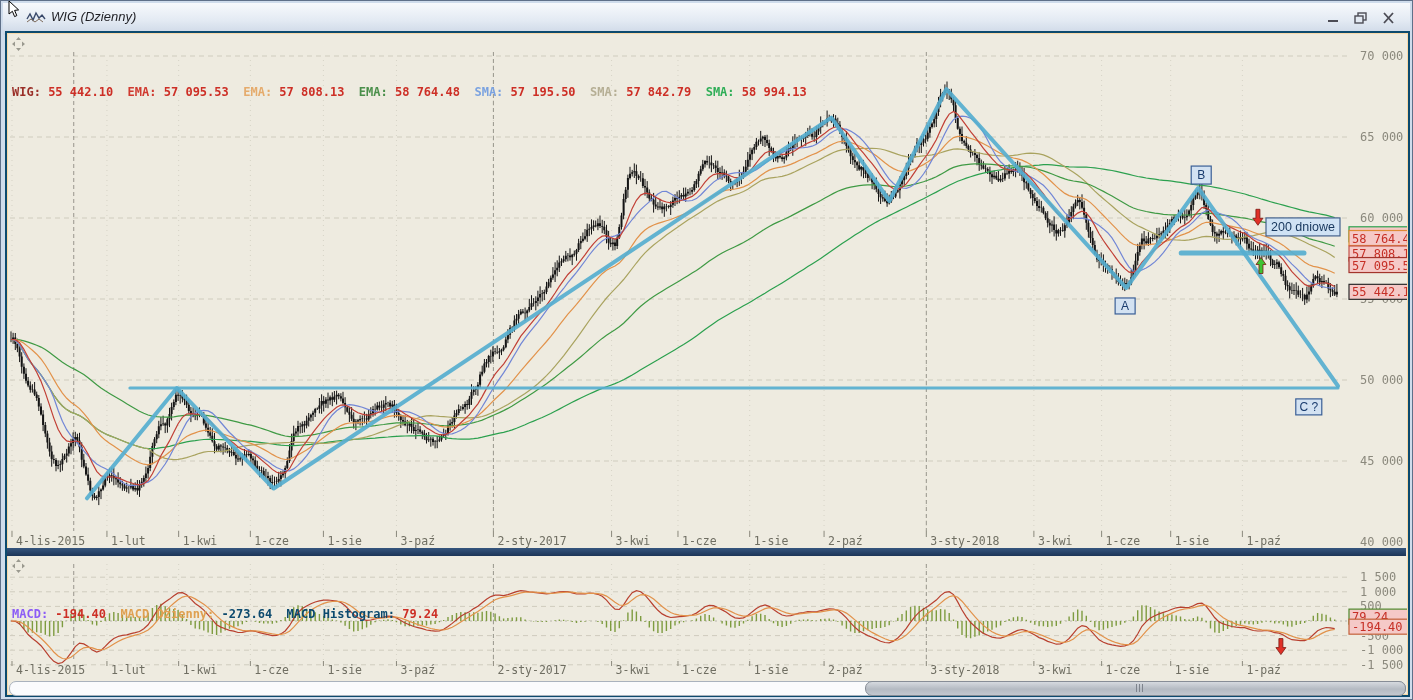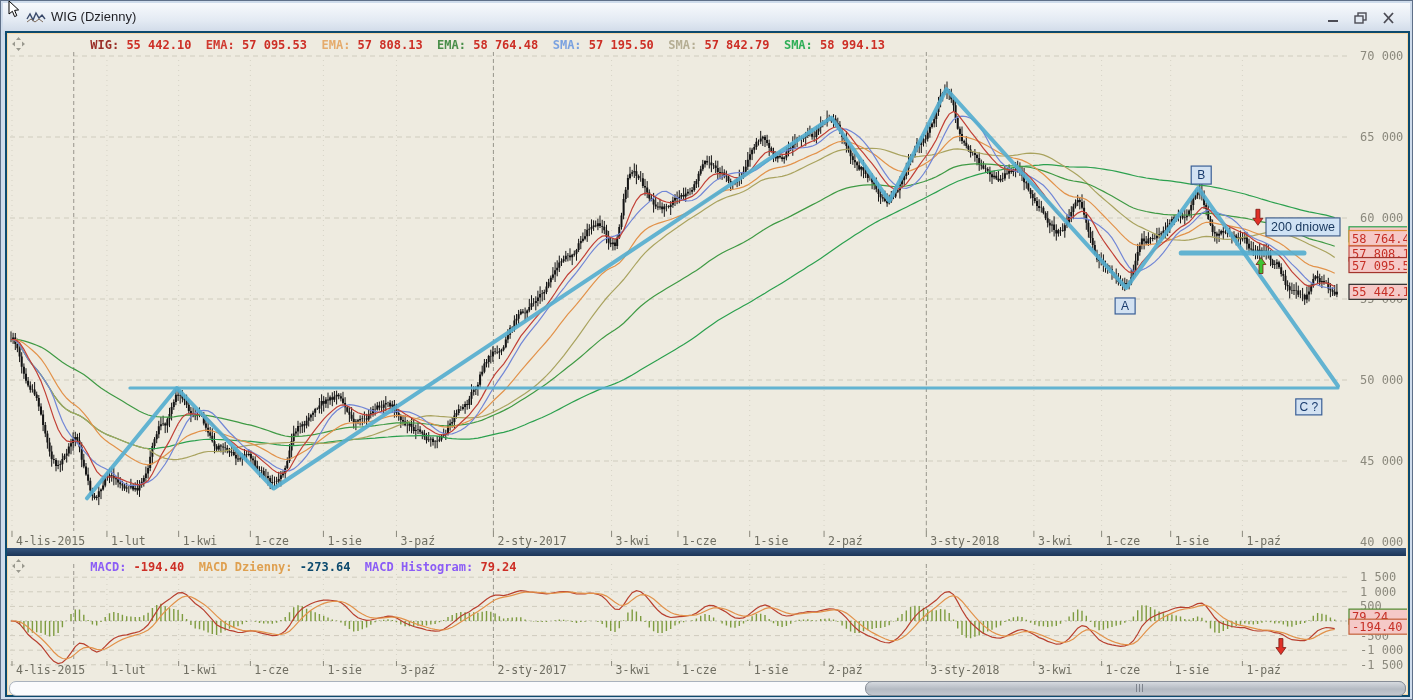--- a/index.html
+++ b/index.html
@@ -1,31 +1,31 @@
 <!DOCTYPE html>
 <html><head>
 <meta charset="utf-8">
 <style>
   html,body{margin:0;padding:0;width:1413px;height:700px;overflow:hidden;background:#cfdcec;
     font-family:"Liberation Sans",sans-serif;}
   .window{position:absolute;inset:0;background:#cfdcec;border:1px solid #5f7089;box-sizing:border-box;}
   .titlebar{position:absolute;left:2px;top:2px;right:2px;height:32px;
-    background:linear-gradient(#f7f9fc,#e3eaf3 55%,#ccd7e6);}
+    background:linear-gradient(#f7f9fc,#e3eaf3 55%,#ccd7e6);font-style:italic;}
   .title-icon{position:absolute;left:23px;top:7px;}
   .window-title{position:absolute;left:48px;top:6px;font-size:13px;color:#1f1f24;}
   .winbtns{position:absolute;right:12px;top:8px;display:flex;gap:10px;}
   .winbtn{width:18px;height:14px;display:inline-block;cursor:default;}
   .chart-frame{position:absolute;left:4px;top:30px;width:1405px;height:666px;box-sizing:border-box;
     border:2px solid #0c4a6e;background:#eeebe0;box-shadow:inset 0 0 0 1px #f8d9a8;}
   .pane{position:absolute;left:1px;width:1398px;}
   .main-pane{top:1px;height:514px;}
   .macd-pane{top:523px;height:122px;}
   .pane svg{position:absolute;left:0;top:0;}
   .legend{position:absolute;left:4px;top:3px;height:15px;display:flex;align-items:center;gap:6px;z-index:5;
-    font-family:"DejaVu Sans Mono",monospace;font-size:12px;font-weight:bold;white-space:pre;}
+    font-family:"DejaVu Sans Mono",monospace;font-size:12px;font-weight:bold;white-space:pre;flex-direction:column;}
   .splitter{position:absolute;left:0;top:515px;width:1399px;height:8px;
     background:linear-gradient(#35557e,#1c3557);}
   .hscroll{position:absolute;left:2px;top:648px;width:1395px;height:13px;background:#fafbfd;
     border:1px solid #a9b2bd;border-radius:7px;}
   .hthumb{position:absolute;top:-1px;height:13px;left:61.3%;right:-0.1%;
     background:linear-gradient(#d6dadf,#b4bac2 55%,#c3c8cf);border:1px solid #878d96;border-radius:7px;}
   .hgrip{position:absolute;left:50%;top:2px;width:8px;height:8px;
     background:repeating-linear-gradient(90deg,#7e848d 0 1px,transparent 1px 3px);}
   .cursor{position:absolute;left:7px;top:0;z-index:50;pointer-events:none;}
 </style>
@@ -251,21 +251,21 @@
           <text x="1344" y="65.12" fill="#c62f26" font-size="12" font-family="DejaVu Sans Mono,monospace">79.24</text>
           <rect x="1341" y="63.17648" width="62" height="15" fill="#f5c9c7" stroke="#c3613a" stroke-width="1.2"></rect>
           <text x="1344" y="75.17648" fill="#c62f26" font-size="12" font-family="DejaVu Sans Mono,monospace">-194.40</text>
         </svg>
       <div class="legend">
         <span>
           <svg width="13" height="14" viewBox="0 0 13 14">
             <path d="M6.5 0 L9 3 H4 Z M6.5 14 L4 11 H9 Z M0 7 L3 4.5 V9.5 Z M13 7 L10 4.5 V9.5 Z" fill="#9a998f"></path>
           </svg>
         </span>
-        <span id="macd-legend-items"><span style="color: #8b5cf6;">MACD: </span><span style="color: rgb(205, 47, 38);">-194.40  </span><span style="color: rgb(223, 160, 80);">MACD Dzienny: </span><span style="color: #0c4a6e;">-273.64  </span><span style="color: #8b5cf6;">MACD Histogram: </span><span style="color: rgb(205, 47, 38);">79.24  </span></span>
+        <span id="macd-legend-items"><span style="color: #8b5cf6;">MACD: </span><span style="color: rgb(205, 47, 38);">-194.40  </span><span style="color: rgb(223, 160, 80);">MACD Dzienny: </span><span style="color: #0c4a6e;">-273.64  </span><span style="color: #0c4a6e;">MACD Histogram: </span><span style="color: rgb(205, 47, 38);">79.24  </span></span>
       </div>
     </div>
 
     <div class="hscroll">
       <div class="hthumb">
         <span class="hgrip"></span>
       </div>
     </div>
   </div>
 

